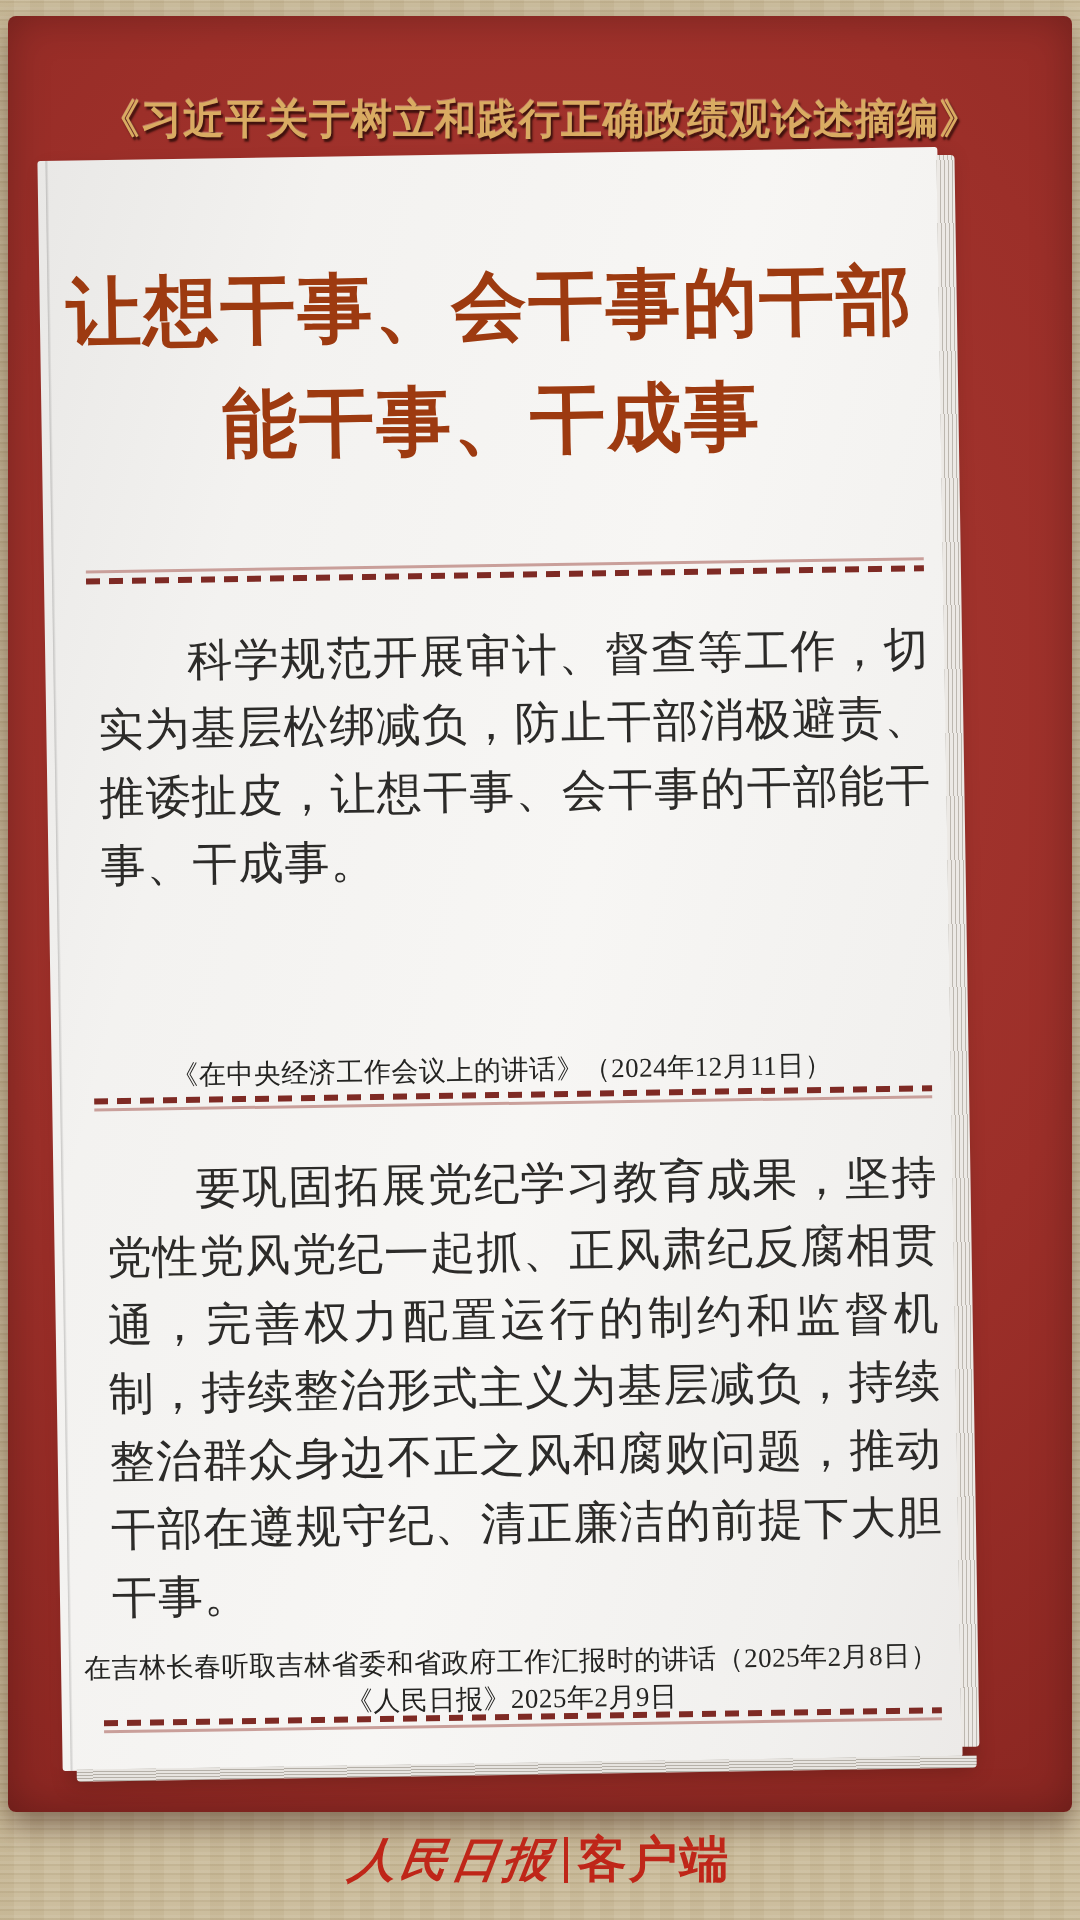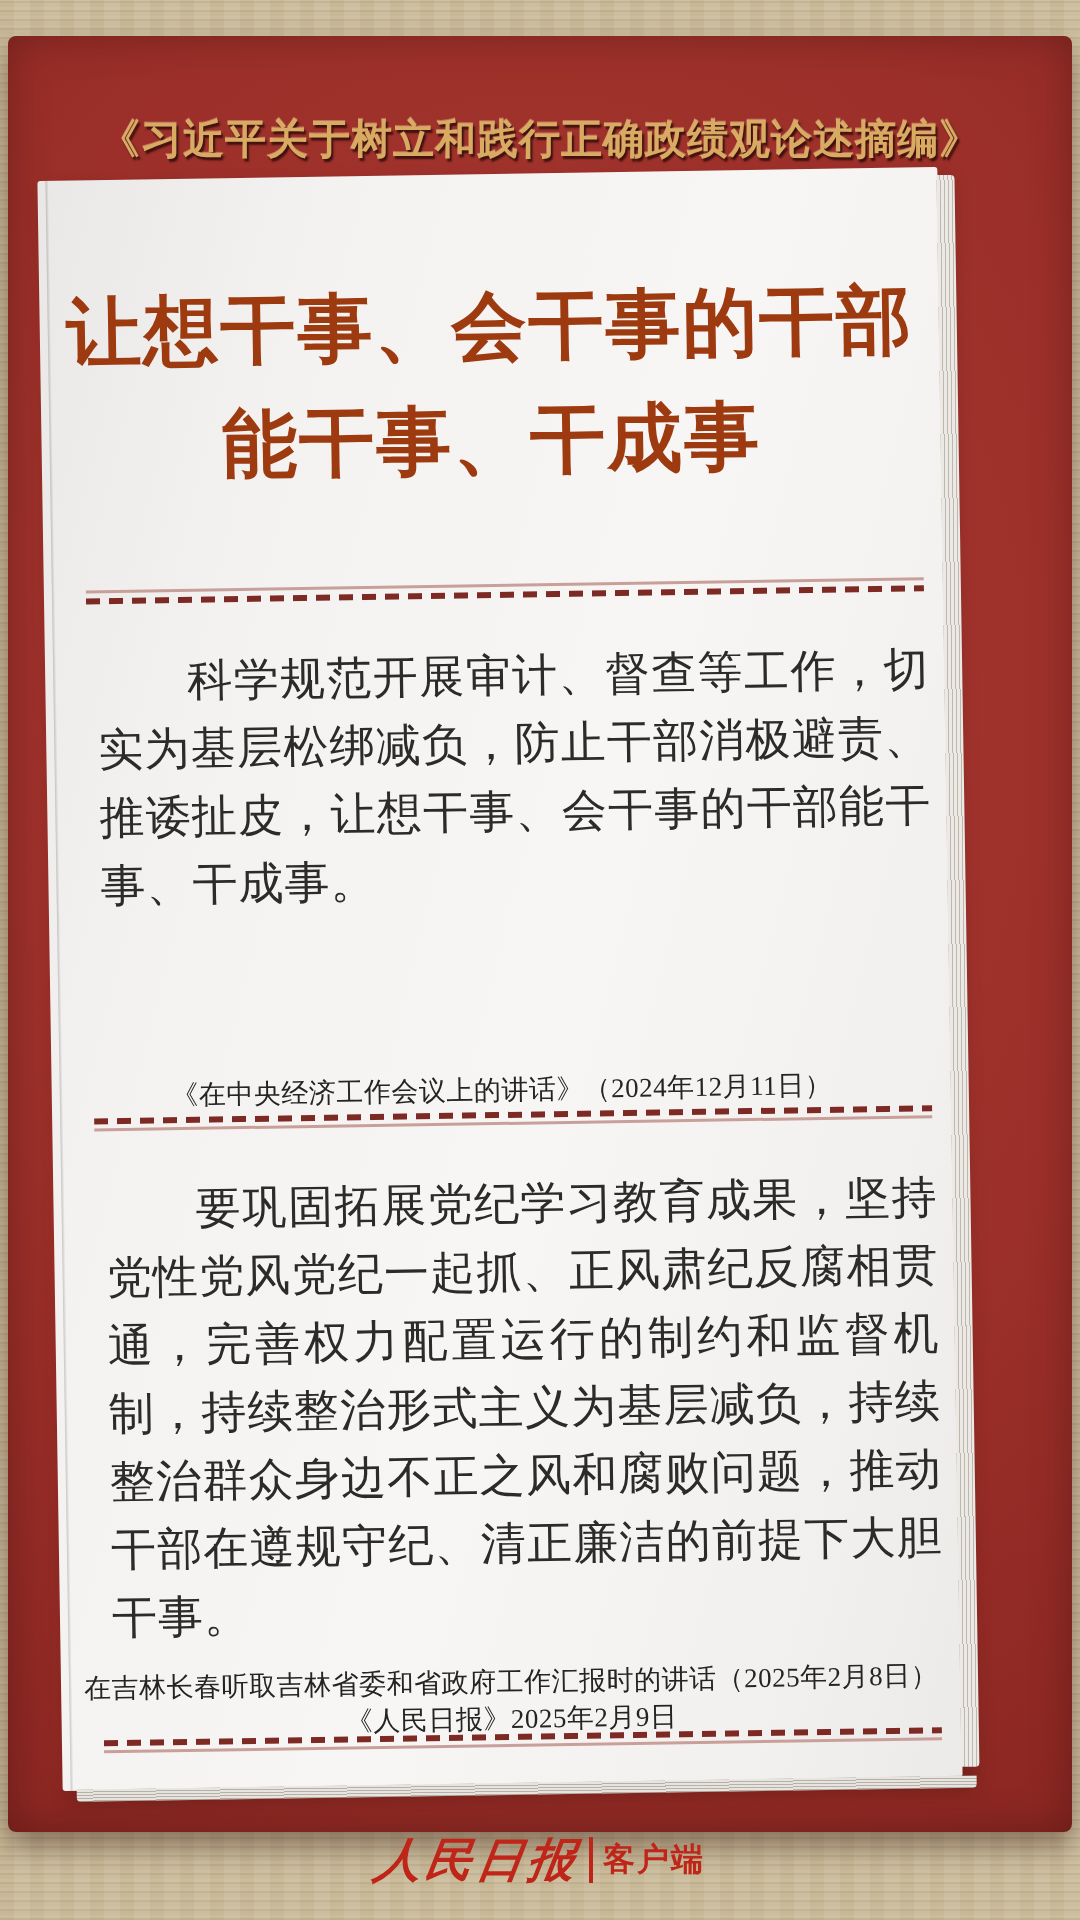--- a/index.html
+++ b/index.html
@@ -10,21 +10,20 @@
     background-image:
       repeating-linear-gradient(0deg, rgba(120,100,60,.10) 0 2px, rgba(255,255,255,.06) 2px 5px, rgba(0,0,0,0) 5px 9px),
       repeating-linear-gradient(90deg, rgba(140,120,80,.05) 0 14px, rgba(255,255,255,.04) 14px 30px);
   }
   
   .book{
     position:absolute;left:8px;top:16px;width:1064px;height:1796px;
     border-radius:8px;
     background:radial-gradient(ellipse 120% 90% at 50% 38%, #ab3a33 0%, #9c2f29 48%, #8c2722 78%, #741d19 100%);
     box-shadow:0 14px 28px rgba(50,20,10,.45), inset 0 0 40px rgba(0,0,0,.25);
-    margin-top:20px;
   }
   .cover-title{
     position:absolute;top:76px;left:0;width:100%;text-align:center;
     font-size:41px;font-weight:bold;letter-spacing:1px;
     color:#d9ab62;
     text-shadow:2px 3px 2px rgba(45,12,8,.85), 0 -1px 0 rgba(255,240,200,.35);
     white-space:nowrap;
   }
   
   .page{
@@ -79,21 +78,21 @@
     position:absolute;left:0;bottom:28px;width:100%;height:64px;
     display:flex;align-items:center;justify-content:center;gap:10px;
   }
   .brand-script{
     font-size:47px;font-weight:bold;font-style:italic;
     font-family:"Liberation Serif","DejaVu Serif",serif;
     color:#bf2619;transform:skewX(-8deg);letter-spacing:4px;
   }
   .brand-bar{width:4px;height:46px;background:#bf2619;}
   .brand-suffix{
-    font-size:32px;font-weight:900;
+    font-size:49px;font-weight:900;
     font-family:"Liberation Sans","DejaVu Sans",sans-serif;
     color:#bf2619;letter-spacing:2px;
   }
 </style>
 </head>
 <body>
 
 <div class="book">
   <div class="cover-title">《习近平关于树立和践行正确政绩观论述摘编》</div>
 

